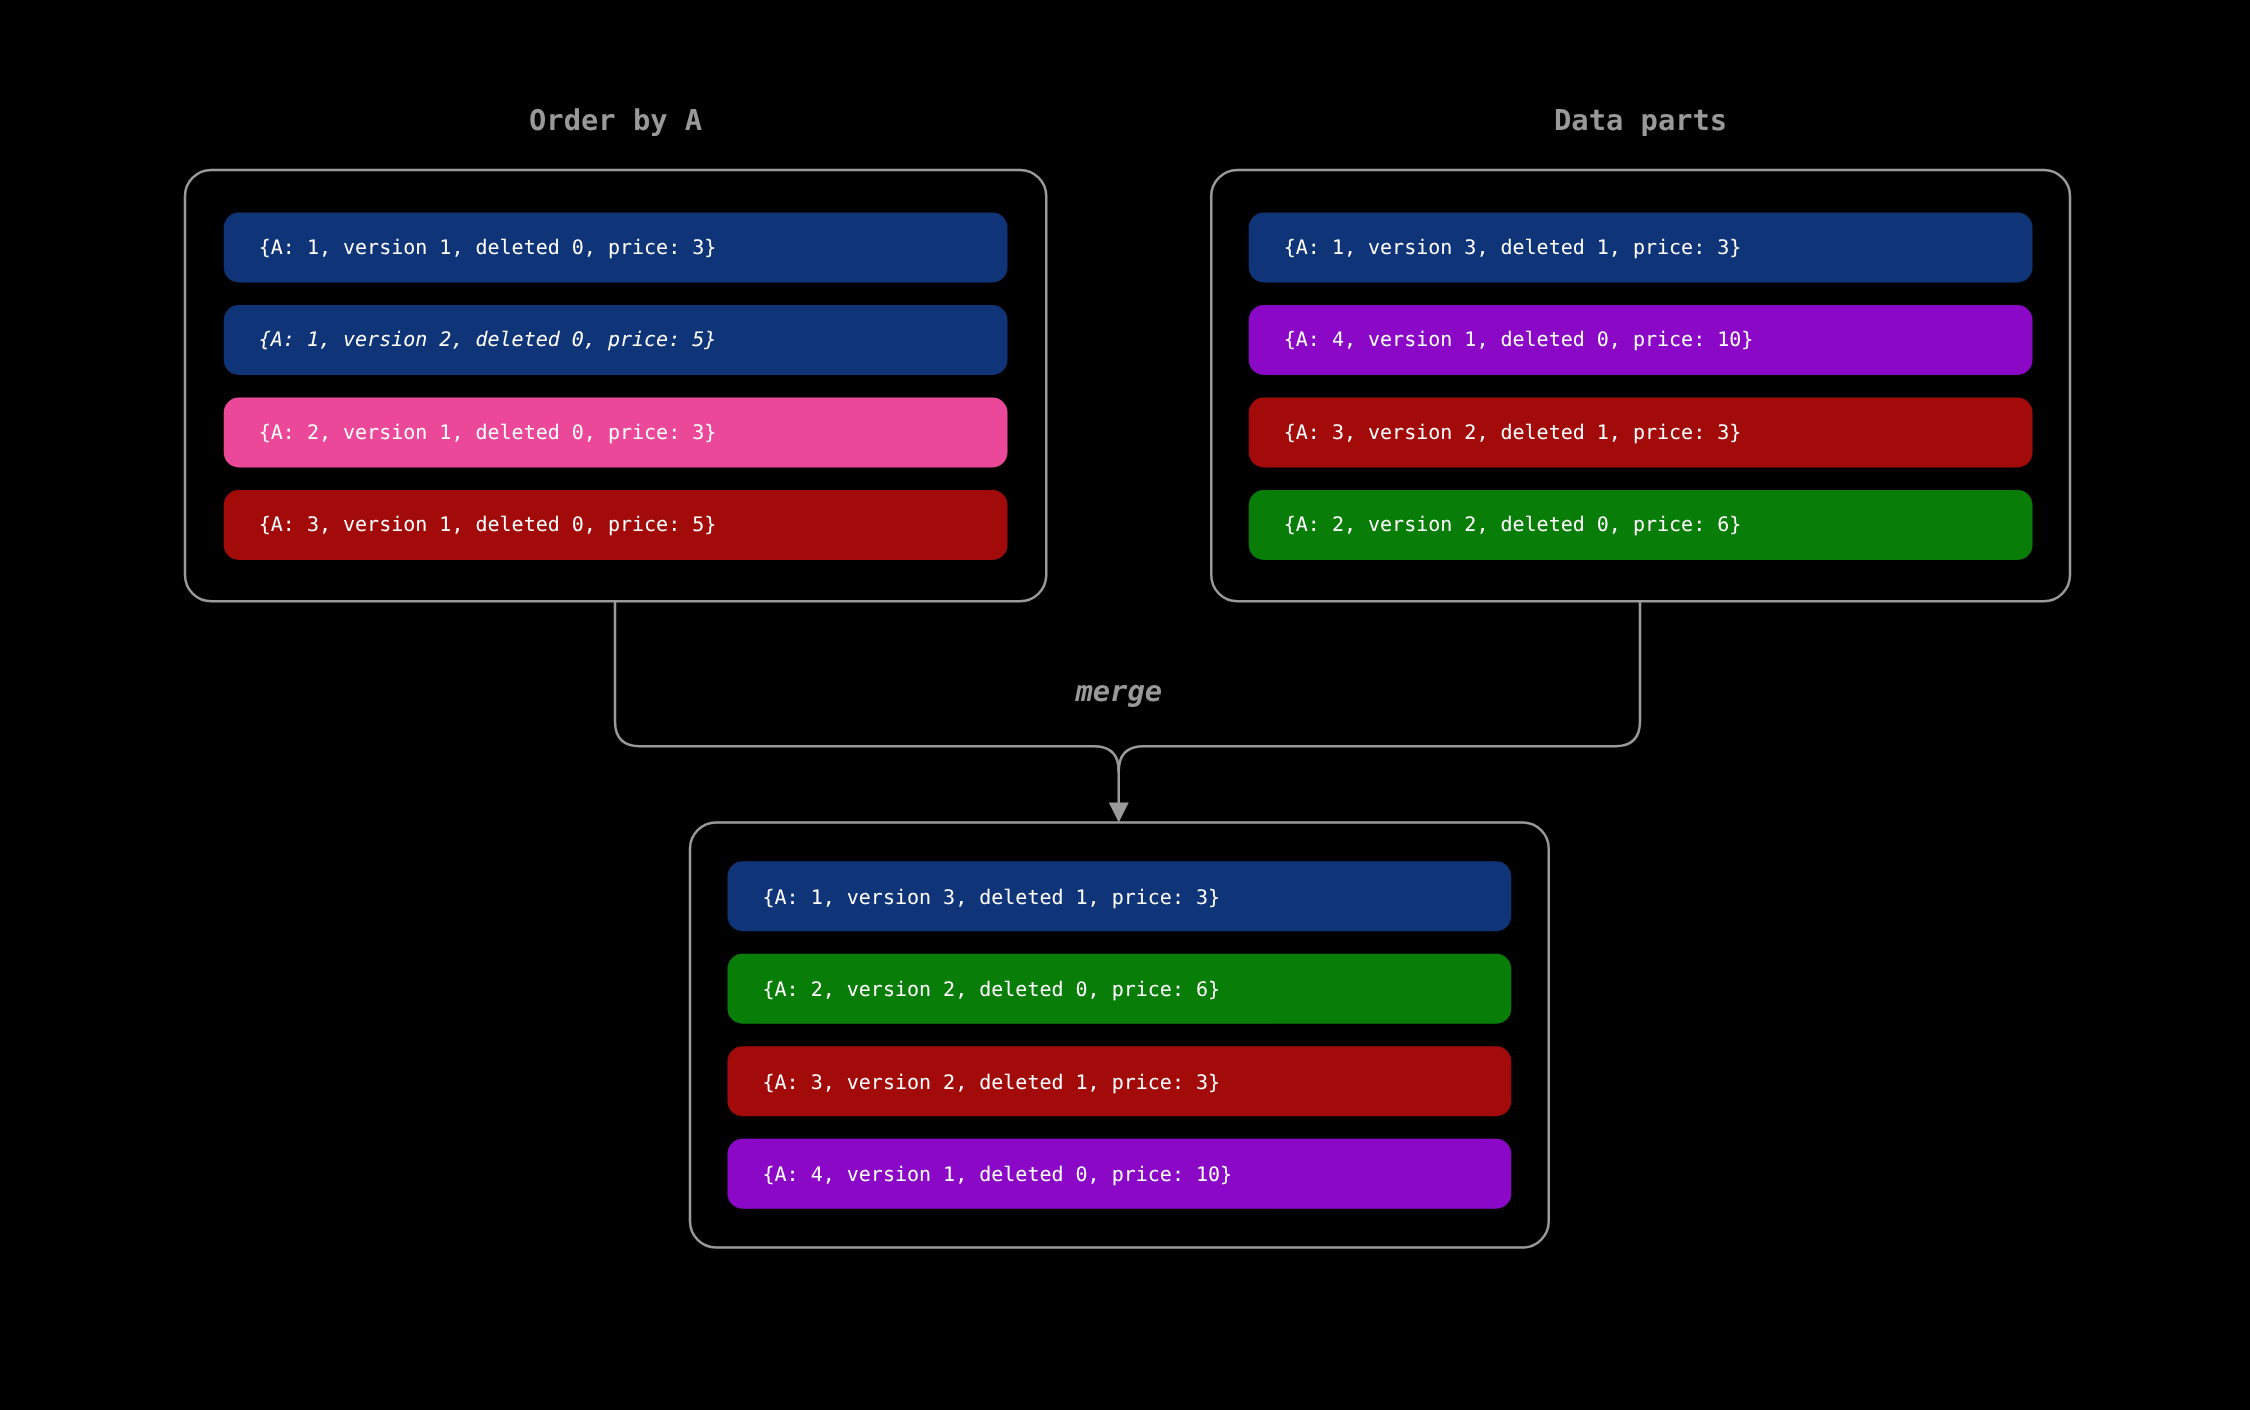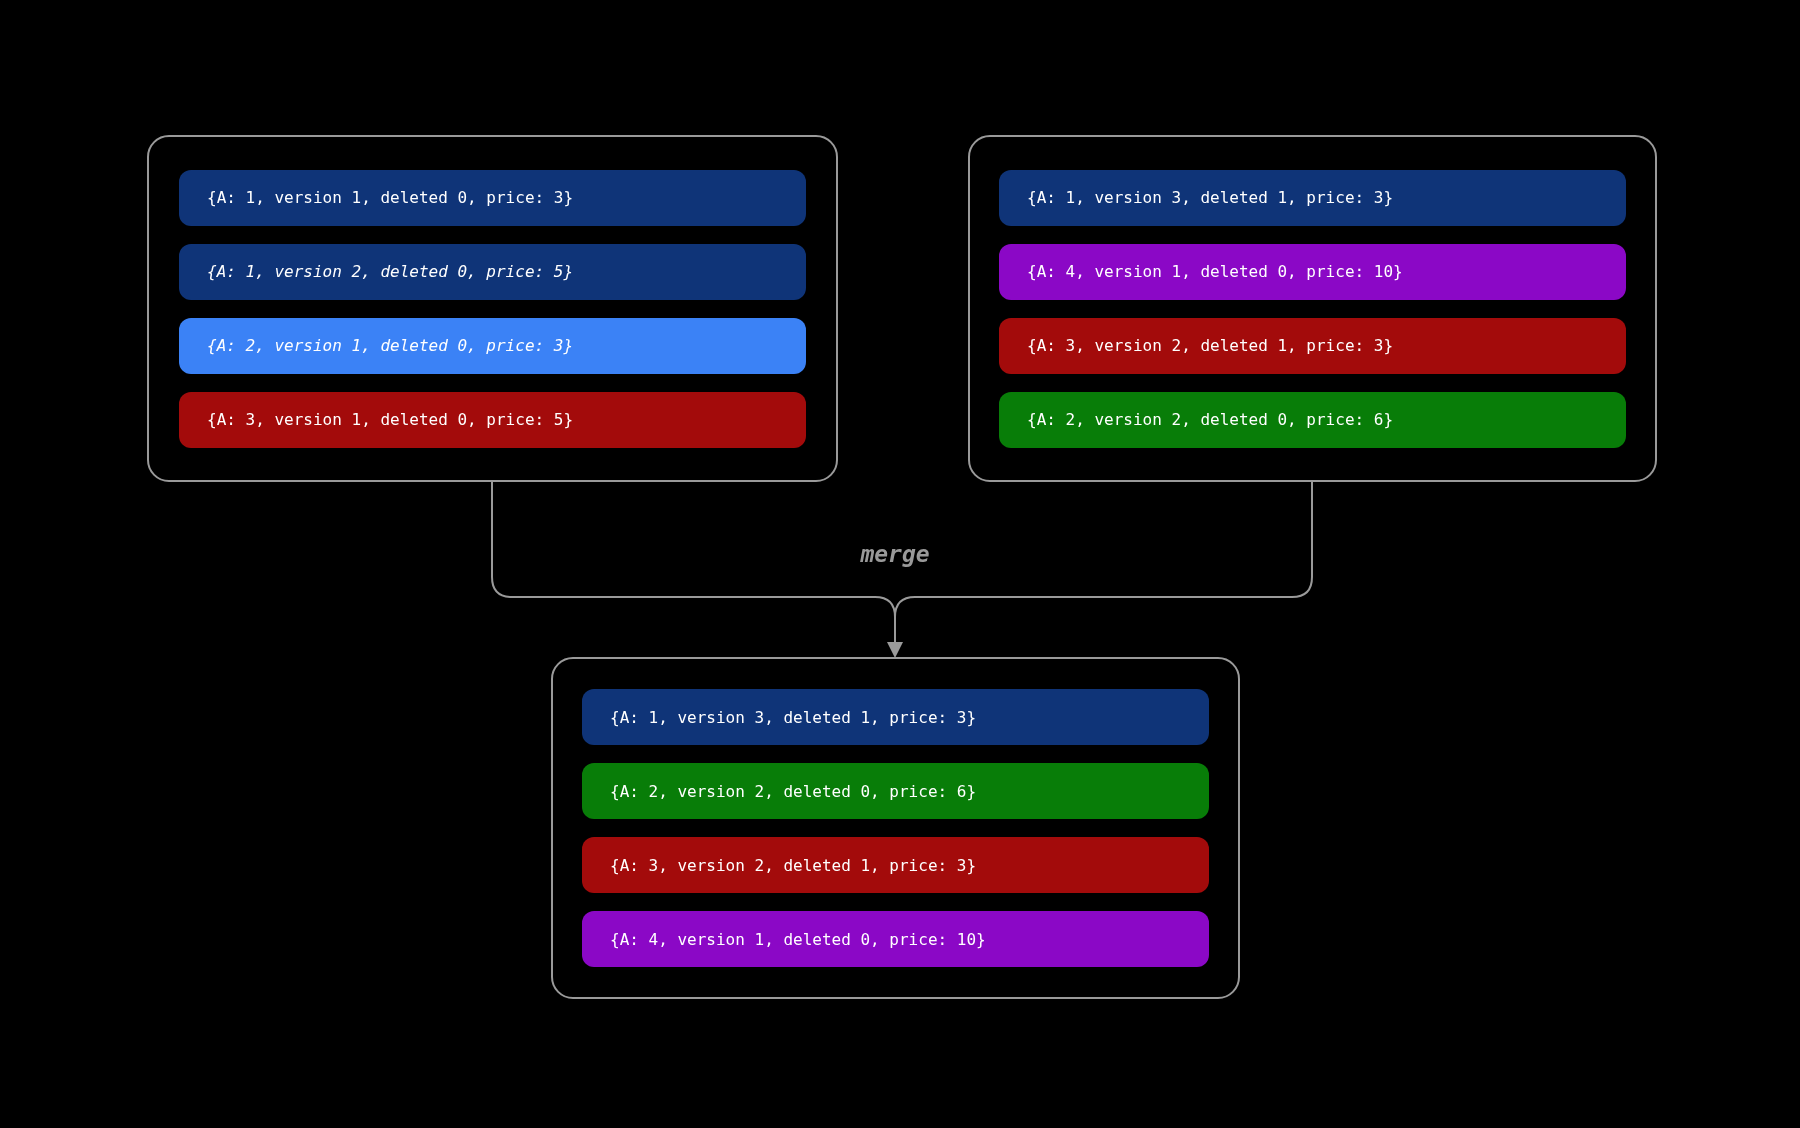--- a/index.html
+++ b/index.html
@@ -63,25 +63,27 @@
     left: 0;
     top: 0;
     pointer-events: none;
   }
 </style>
 </head>
 <body>
 
 <div class="canvas">
 
+  <div class="panel-title" style="left:147px; top:84px; width:691px;">Order by A</div>
+  <div class="panel-title" style="left:968px; top:84px; width:689px;">Data parts</div>
 
   <div class="panel" style="left:147px; top:135px; width:691px; height:347px;">
     <div class="row" style="background-color: rgb(15, 52, 120);">{A: 1, version 1, deleted 0, price: 3}</div>
     <div class="row" style="background-color: rgb(15, 52, 120); font-style: italic;">{A: 1, version 2, deleted 0, price: 5}</div>
-    <div class="row" style="background-color: #3b82f6; font-style: italic;">{A: 2, version 1, deleted 0, price: 3}</div>
+    <div class="row" style="background-color: #ec4899;">{A: 2, version 1, deleted 0, price: 3}</div>
     <div class="row" style="background-color: rgb(163, 11, 11);">{A: 3, version 1, deleted 0, price: 5}</div>
   </div>
 
   <div class="panel" style="left:968px; top:135px; width:689px; height:347px;">
     <div class="row" style="background-color: rgb(15, 52, 120);">{A: 1, version 3, deleted 1, price: 3}</div>
     <div class="row" style="background-color: rgb(139, 8, 198);">{A: 4, version 1, deleted 0, price: 10}</div>
     <div class="row" style="background-color: rgb(163, 11, 11);">{A: 3, version 2, deleted 1, price: 3}</div>
     <div class="row" style="background-color: rgb(8, 125, 8);">{A: 2, version 2, deleted 0, price: 6}</div>
   </div>
 

